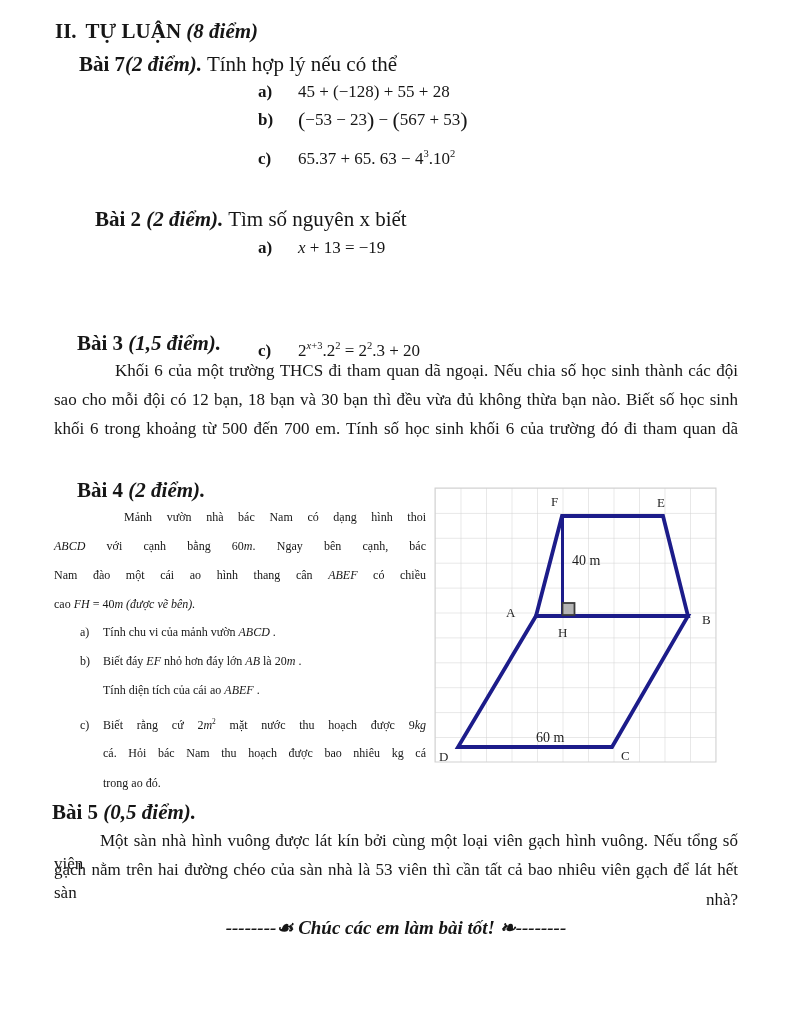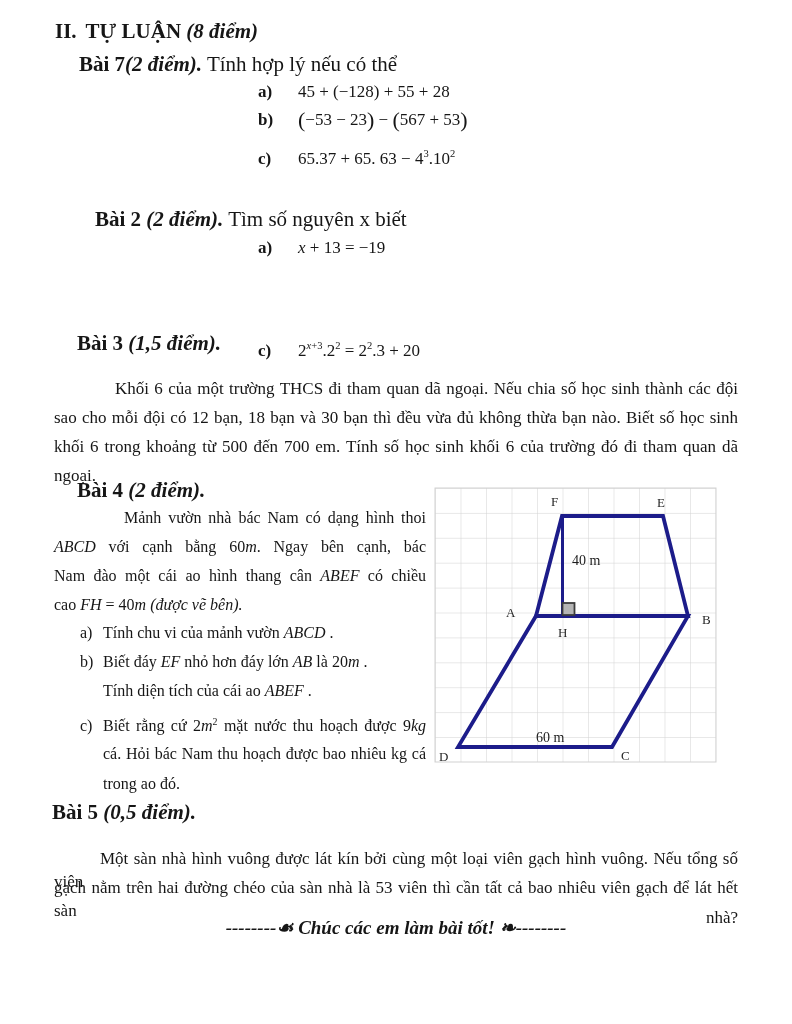--- a/index.html
+++ b/index.html
@@ -11,22 +11,22 @@
   }
   .hd { position:absolute; font-size:21px; font-weight:bold; white-space:nowrap; }
   .hd .pts { font-style:italic; }
   .hd .ttl { font-weight:normal; }
   .gap { margin-left:9px; }
   .mrow { position:absolute; left:258px; font-size:17px; line-height:24px; white-space:nowrap; }
   .mlab { display:inline-block; width:40px; font-weight:bold; }
   .bp { font-size:22px; vertical-align:-0.1em; }
   sup { font-size:0.62em; }
   .it { font-style:italic; }
-  .para { position:absolute; left:54px; width:684px; font-size:17px; line-height:23px;margin-top:18px; }
-  .col  { position:absolute; left:54px; width:372px; font-size:16px; line-height:23px; }
+  .para { position:absolute; left:54px; width:684px; font-size:17px; line-height:23px; }
+  .col  { position:absolute; left:54px; width:372px; font-size:12px; line-height:23px; }
   .jl   { text-align:justify; text-align-last:justify; }
   .ind  { text-indent:61px; }
   .ind2 { text-indent:70px; }
   .ind3 { text-indent:46px; }
   .ilab { display:inline-block; width:23px; }
   .footer {
     position:absolute; left:0; top:916px; width:792px; text-align:center;
     font-size:19px; font-weight:bold; font-style:italic;
   }
   .figure { position:absolute; left:430px; top:486px; width:292px; height:281px; }
@@ -48,21 +48,20 @@
 
   <div class="hd" style="left:79px;top:207px;margin-left:16px;"><span>Bài 2 </span><span class="pts">(2 điểm).</span><span class="ttl"> Tìm số nguyên x biết</span></div>
 
   <div class="mrow" style="top:236px;"><span class="mlab">a)</span><span><span class="it">x</span><span> + 13  = −19</span></span></div>
   <div class="mrow" style="top:298px;margin-top:36px;"><span class="mlab">c)</span><span><span>2</span><sup class="it">x</sup><sup>+3</sup><span>.2</span><sup>2</sup><span> = 2</span><sup>2</sup><span>.3 + 20</span></span></div>
 
   <div class="hd" style="left:77px;top:331px;"><span>Bài 3 </span><span class="pts">(1,5 điểm).</span></div>
   <div class="para jl ind" style="top:359px;">Khối 6 của một trường THCS đi tham quan dã ngoại. Nếu chia số học sinh thành các đội</div>
   <div class="para jl" style="top:388px;">sao cho mỗi đội có 12 bạn, 18 bạn và 30 bạn thì đều vừa đủ không thừa bạn nào. Biết số học sinh</div>
   <div class="para jl" style="top:417px;">khối 6 trong khoảng từ 500 đến 700 em. Tính số học sinh khối 6 của trường đó đi tham quan dã</div>
-  <div class="para" style="top:446px;">ngoại.</div>
 
   <div class="hd" style="left:77px;top:478px;font-family:Liberation Serif, serif;"><span>Bài 4 </span><span class="pts">(2 điểm).</span></div>
   <div class="col jl ind2" style="top:506px;"><span>Mảnh vườn nhà bác Nam có dạng hình thoi</span></div>
   <div class="col jl" style="top:535px;"><span class="it">ABCD</span><span> với cạnh bằng 60</span><span class="it">m</span><span>. Ngay bên cạnh, bác</span></div>
   <div class="col jl" style="top:564px;"><span>Nam đào một cái ao hình thang cân </span><span class="it">ABEF</span><span> có chiều</span></div>
   <div class="col" style="top:593px;"><span>cao </span><span class="it">FH</span><span> = 40</span><span class="it">m</span><span> </span><span class="it">(được vẽ bên).</span></div>
 
   <div class="col" style="top:621px;left:80px;width:346px;"><span class="ilab">a)</span><span><span>Tính chu vi của mảnh vườn </span><span class="it">ABCD</span><span> .</span></span></div>
   <div class="col" style="top:650px;left:80px;width:346px;"><span class="ilab">b)</span><span><span>Biết đáy </span><span class="it">EF</span><span> nhỏ hơn đáy lớn </span><span class="it">AB</span><span> là 20</span><span class="it">m</span><span> .</span></span></div>
   <div class="col" style="top:679px;left:103px;width:323px;"><span>Tính diện tích của cái ao </span><span class="it">ABEF</span><span> .</span></div>

